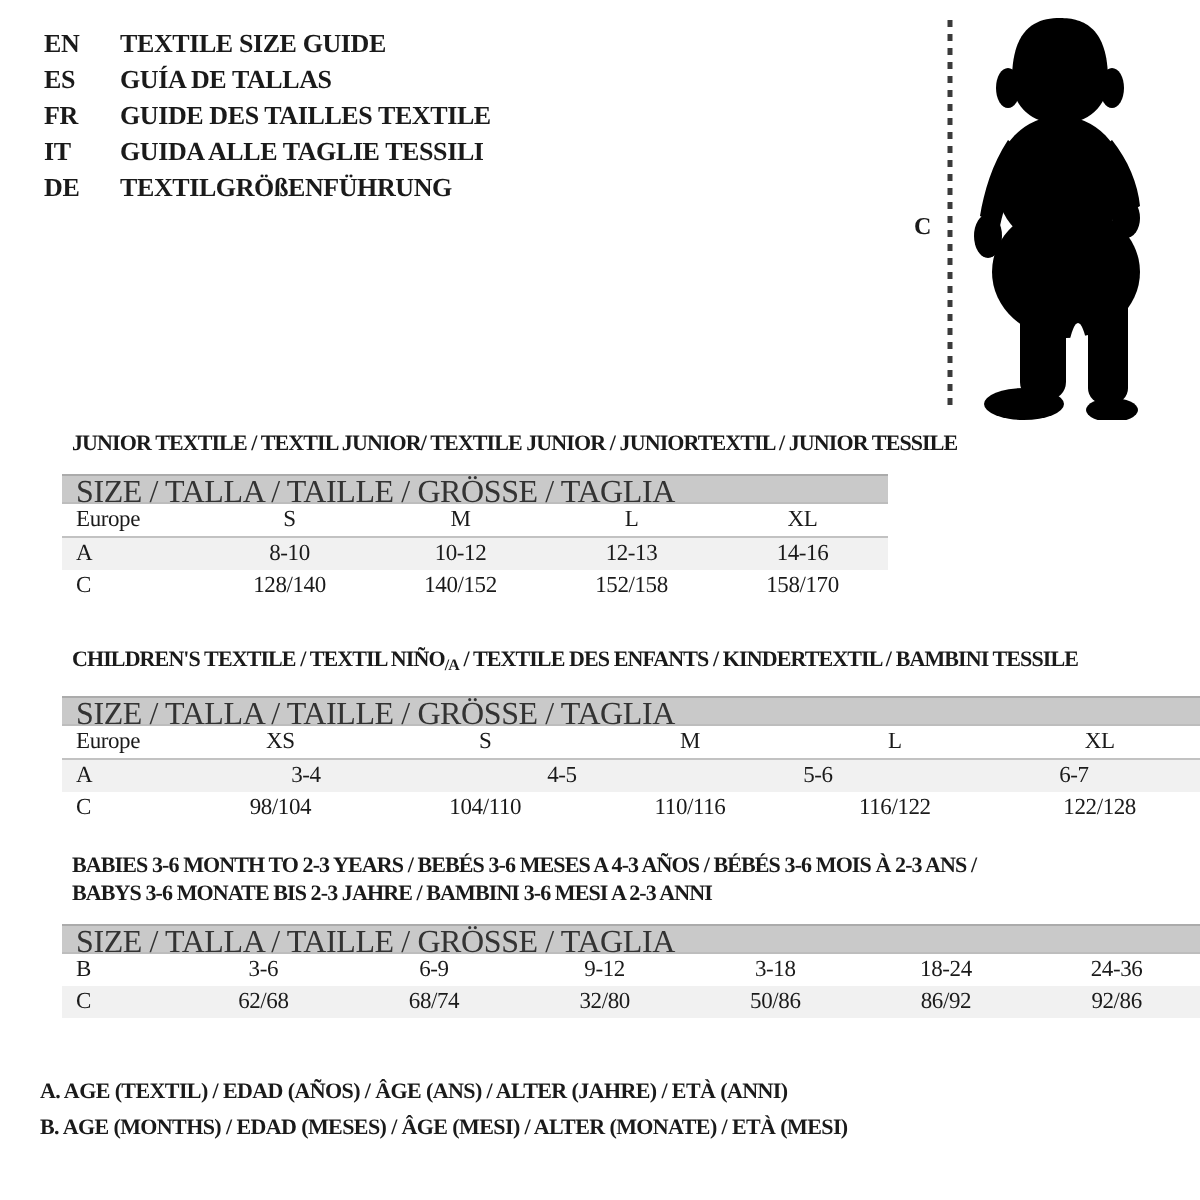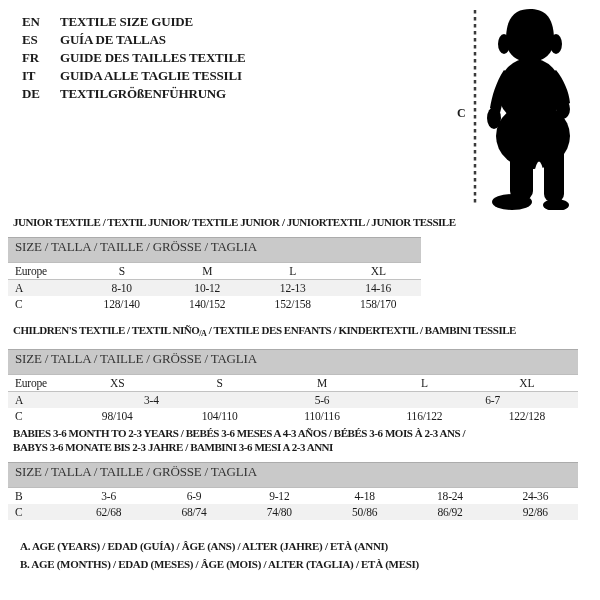--- a/index.html
+++ b/index.html
@@ -11,27 +11,27 @@
   
   .lang-list{position:absolute;top:13px;left:22px;}
   .lang-row{display:flex;font-weight:bold;font-size:13px;line-height:18px;letter-spacing:-0.2px;}
   .lang-code{width:38px;}
 
   
   .figure-svg{position:absolute;left:470px;top:6px;}
   .measure-label{position:absolute;left:457px;top:106px;font-weight:bold;font-size:12px;}
 
   
-  .section{position:absolute;left:8px;}
+  .section{position:absolute;left:31px;}
   .sec-title{font-weight:bold;font-size:11px;letter-spacing:-0.45px;line-height:14px;padding-left:5px;white-space:nowrap;}
   .sec-title .sub{font-size:8px;vertical-align:-2px;}
   .size-bar{
-    margin-top:8px;height:26px;line-height:17px;background:#c9c9c9;
+    margin-top:8px;height:15px;line-height:17px;background:#c9c9c9;
     border-top:1px solid #ababab;border-bottom:1px solid #bdbdbd;
-    font-size:13px;color:#333;padding-left:7px;letter-spacing:-0.2px;box-sizing:border-box;
+    font-size:16px;color:#333;padding-left:7px;letter-spacing:-0.2px;box-sizing:border-box;
   }
   .trow{display:flex;height:16px;line-height:16px;font-size:11.5px;letter-spacing:-0.2px;}
   .trow.alt{background:#f1f1f1;}
   .trow.rule{border-bottom:1px solid #c2c2c2;}
   .cell-label{padding-left:7px;box-sizing:border-box;}
   .junior .cell-label{width:71px;}
   .wide .cell-label{width:58px;}
   .cell{flex:1;text-align:center;}
 
   
@@ -121,20 +121,21 @@
       <span class="cell-label">Europe</span>
       <span class="cell">XS</span>
       <span class="cell">S</span>
       <span class="cell">M</span>
       <span class="cell">L</span>
       <span class="cell">XL</span>
     </div>
     <div class="trow alt">
       <span class="cell-label">A</span>
       <span class="cell">3-4</span>
+      <span class="cell">4-5</span>
       <span class="cell">5-6</span>
       <span class="cell">6-7</span>
     </div>
     <div class="trow">
       <span class="cell-label">C</span>
       <span class="cell">98/104</span>
       <span class="cell">104/110</span>
       <span class="cell">110/116</span>
       <span class="cell">116/122</span>
       <span class="cell">122/128</span>
@@ -143,33 +144,33 @@
 
   <div class="section wide" style="top:426px;width:570px;">
     <div class="sec-title">BABIES 3-6 MONTH TO 2-3 YEARS / BEBÉS 3-6 MESES A 4-3 AÑOS / BÉBÉS 3-6 MOIS À 2-3 ANS /</div>
     <div class="sec-title">BABYS 3-6 MONATE BIS 2-3 JAHRE / BAMBINI 3-6 MESI A 2-3 ANNI</div>
     <div class="size-bar">SIZE / TALLA / TAILLE / GRÖSSE / TAGLIA</div>
     <div class="trow">
       <span class="cell-label">B</span>
       <span class="cell">3-6</span>
       <span class="cell">6-9</span>
       <span class="cell">9-12</span>
-      <span class="cell">4-18</span>
+      <span class="cell">3-18</span>
       <span class="cell">18-24</span>
       <span class="cell">24-36</span>
     </div>
     <div class="trow alt">
       <span class="cell-label">C</span>
       <span class="cell">62/68</span>
       <span class="cell">68/74</span>
-      <span class="cell">74/80</span>
+      <span class="cell">32/80</span>
       <span class="cell">50/86</span>
       <span class="cell">86/92</span>
       <span class="cell">92/86</span>
     </div>
   </div>
 
   <div class="notes">
-    <div class="note-line">A. AGE (YEARS) / EDAD (GUÍA) / ÂGE (ANS) / ALTER (JAHRE) / ETÀ (ANNI)</div>
-    <div class="note-line">B. AGE (MONTHS) / EDAD (MESES) / ÂGE (MOIS) / ALTER (TAGLIA) / ETÀ (MESI)</div>
+    <div class="note-line">A. AGE (TEXTIL) / EDAD (AÑOS) / ÂGE (ANS) / ALTER (JAHRE) / ETÀ (ANNI)</div>
+    <div class="note-line">B. AGE (MONTHS) / EDAD (MESES) / ÂGE (MESI) / ALTER (MONATE) / ETÀ (MESI)</div>
   </div>
 
 </div>
 
 </body></html>

